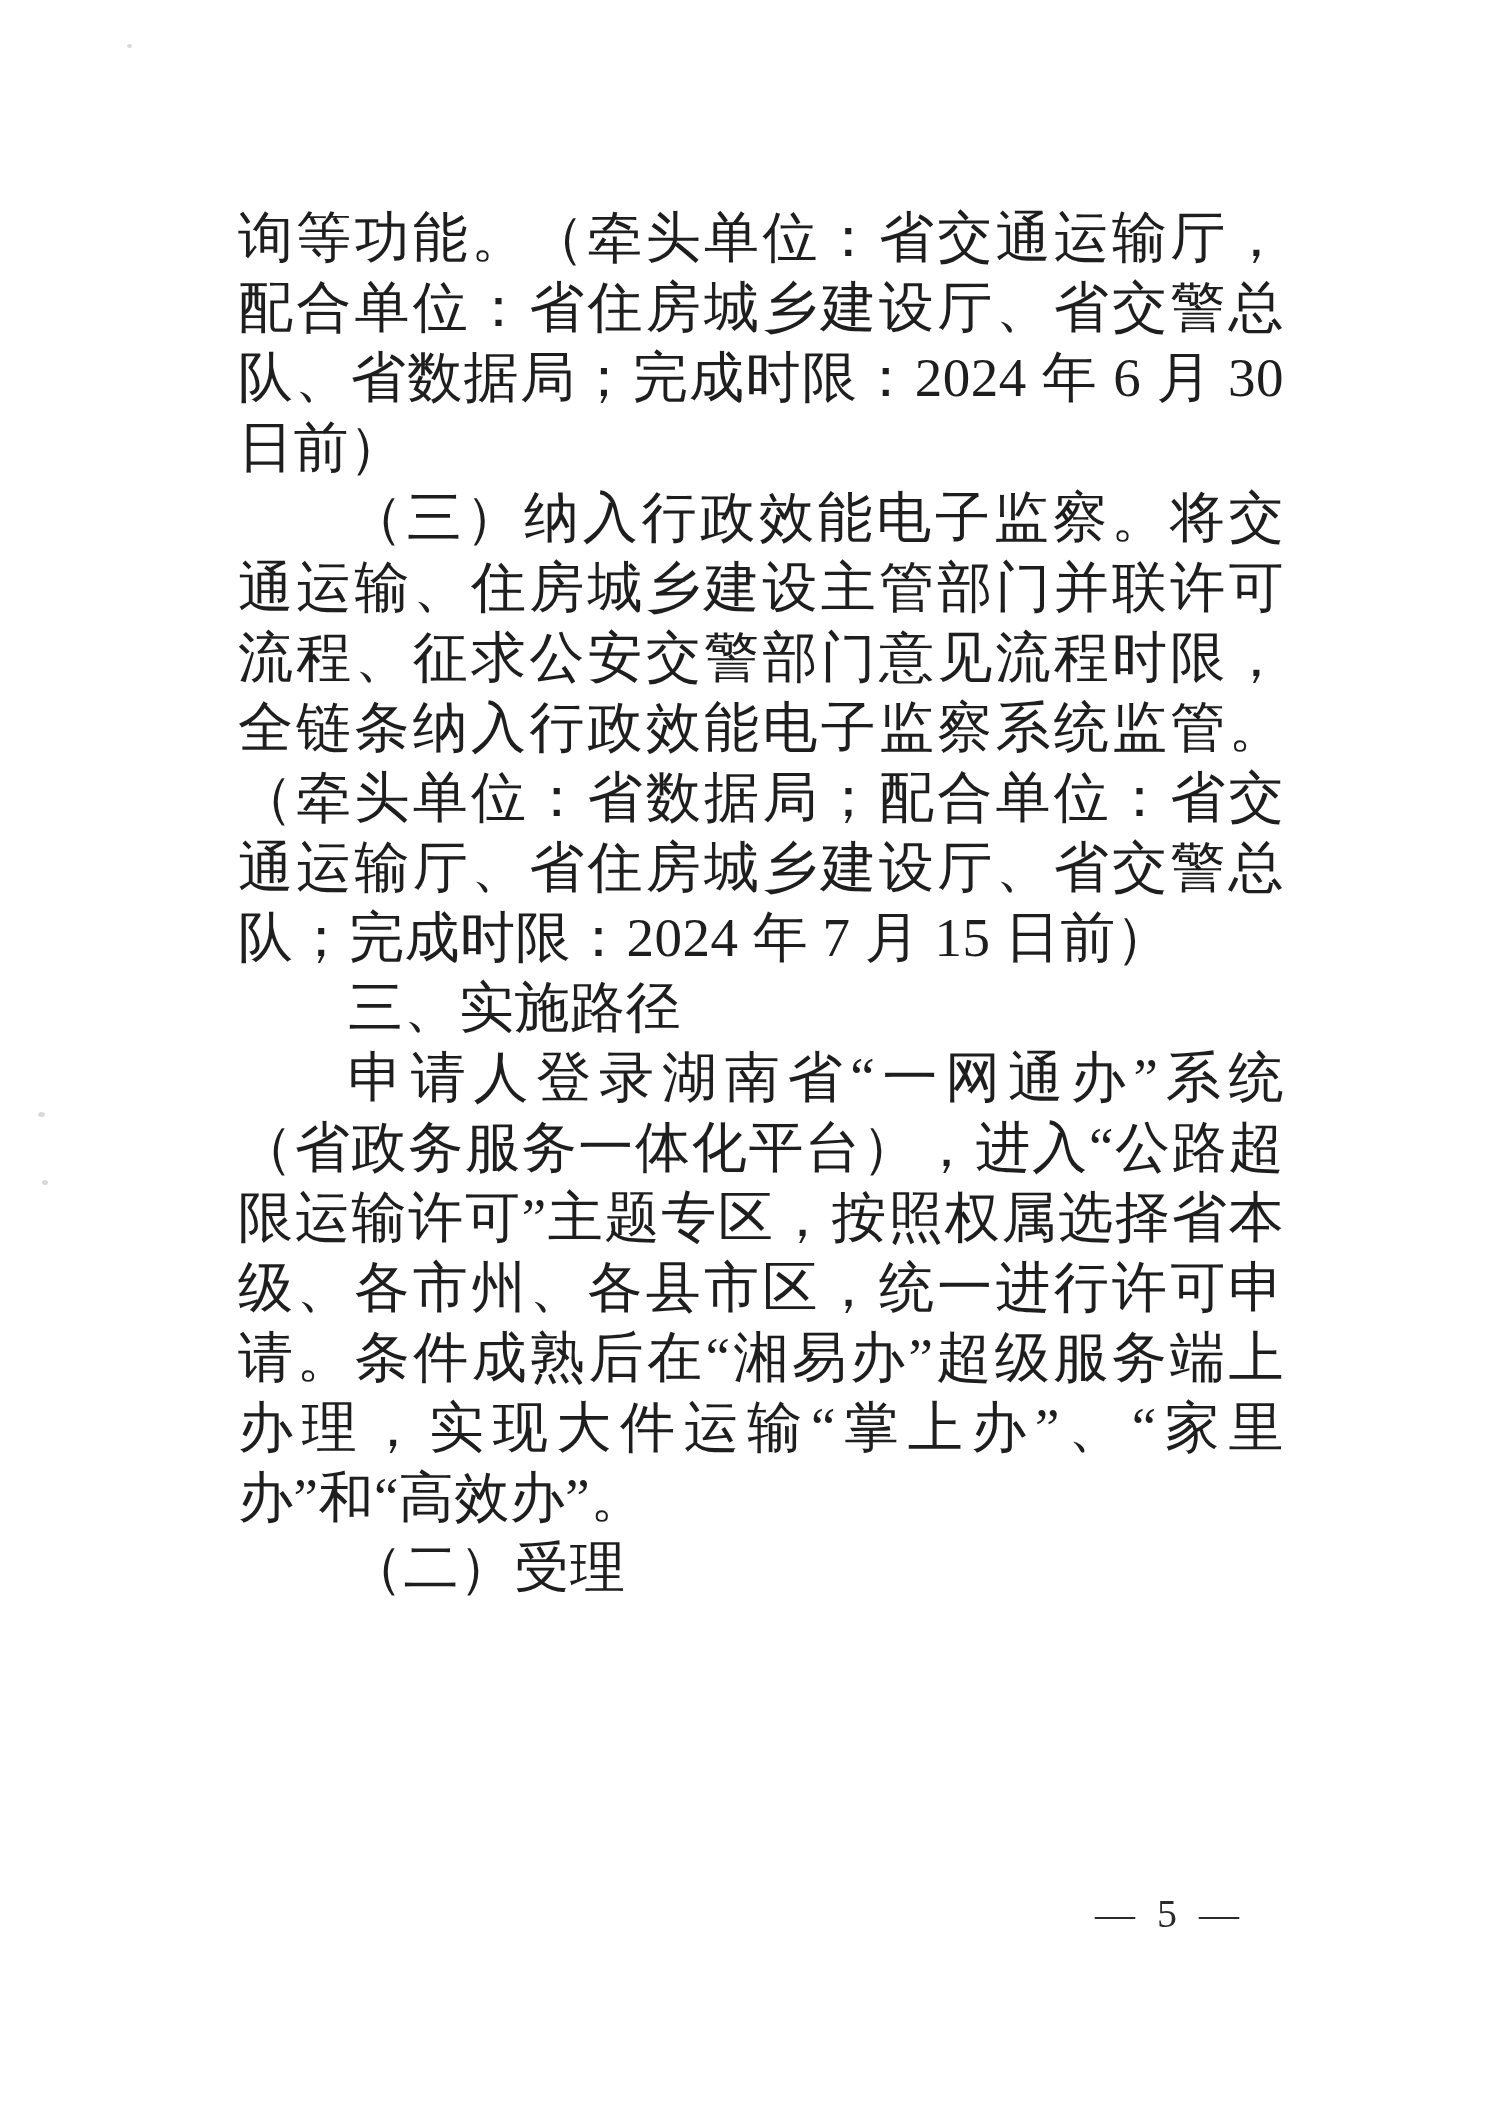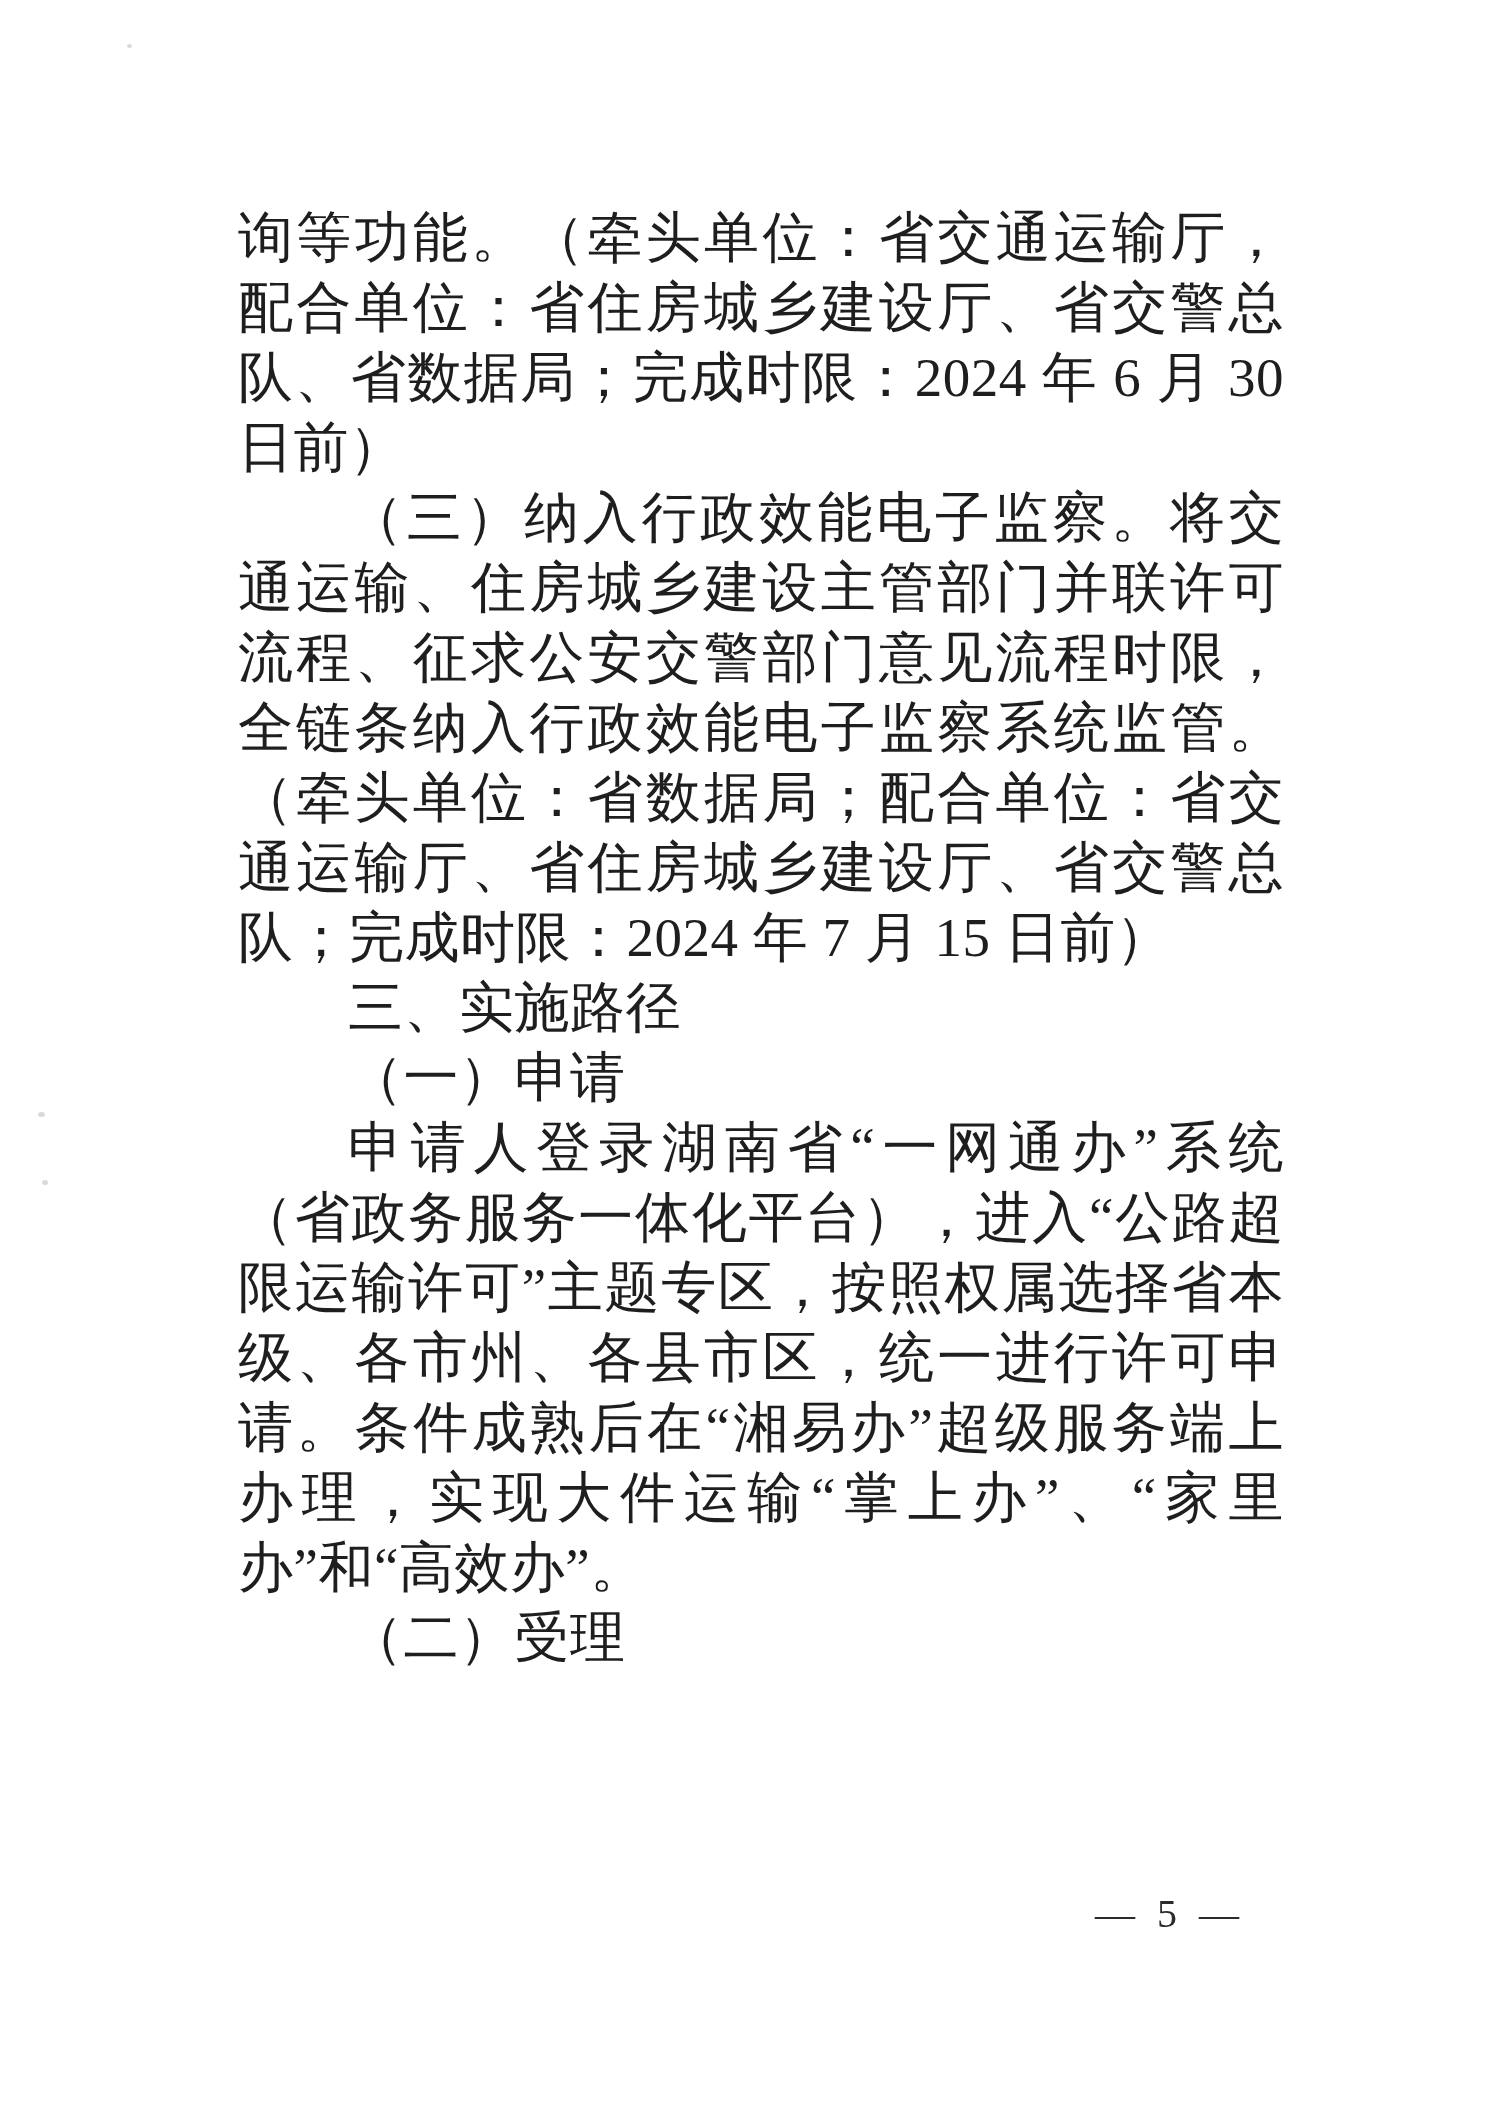--- a/index.html
+++ b/index.html
@@ -69,21 +69,20 @@
 
   <main class="text-block">
 
     <p class="para no-indent"><span class="seg">询等功能。（牵头单位：省交通运输厅，配合单位：省住房城乡建设厅、省交警总队、省数据局；完成时限：2024 年 6 月 30 日前）</span></p>
 
     <p class="para"><span class="seg bold">（三）纳入行政效能电子监察。</span><span class="seg">将交通运输、住房城乡建设主管部门并联许可流程、征求公安交警部门意见流程时限，全链条纳入行政效能电子监察系统监管。（牵头单位：省数据局；配合单位：省交通运输厅、省住房城乡建设厅、省交警总队；完成时限：2024 年 7 月 15 日前）</span></p>
 
 
     <p class="para"><span class="seg bold">三、实施路径</span></p>
 
-    <p class="para"><span class="seg bold">（一）申请</span></p>
 
     <p class="para"><span class="seg">申请人登录湖南省“一网通办”系统（省政务服务一体化平台），进入“公路超限运输许可”主题专区，按照权属选择省本级、各市州、各县市区，统一进行许可申请。条件成熟后在“湘易办”超级服务端上办理，实现大件运输“掌上办”、“家里办”和“高效办”。</span></p>
 
     <p class="para"><span class="seg bold">（二）受理</span></p>
 
 
   </main>
 
   <div class="page-footer">— 5 —</div>
 

